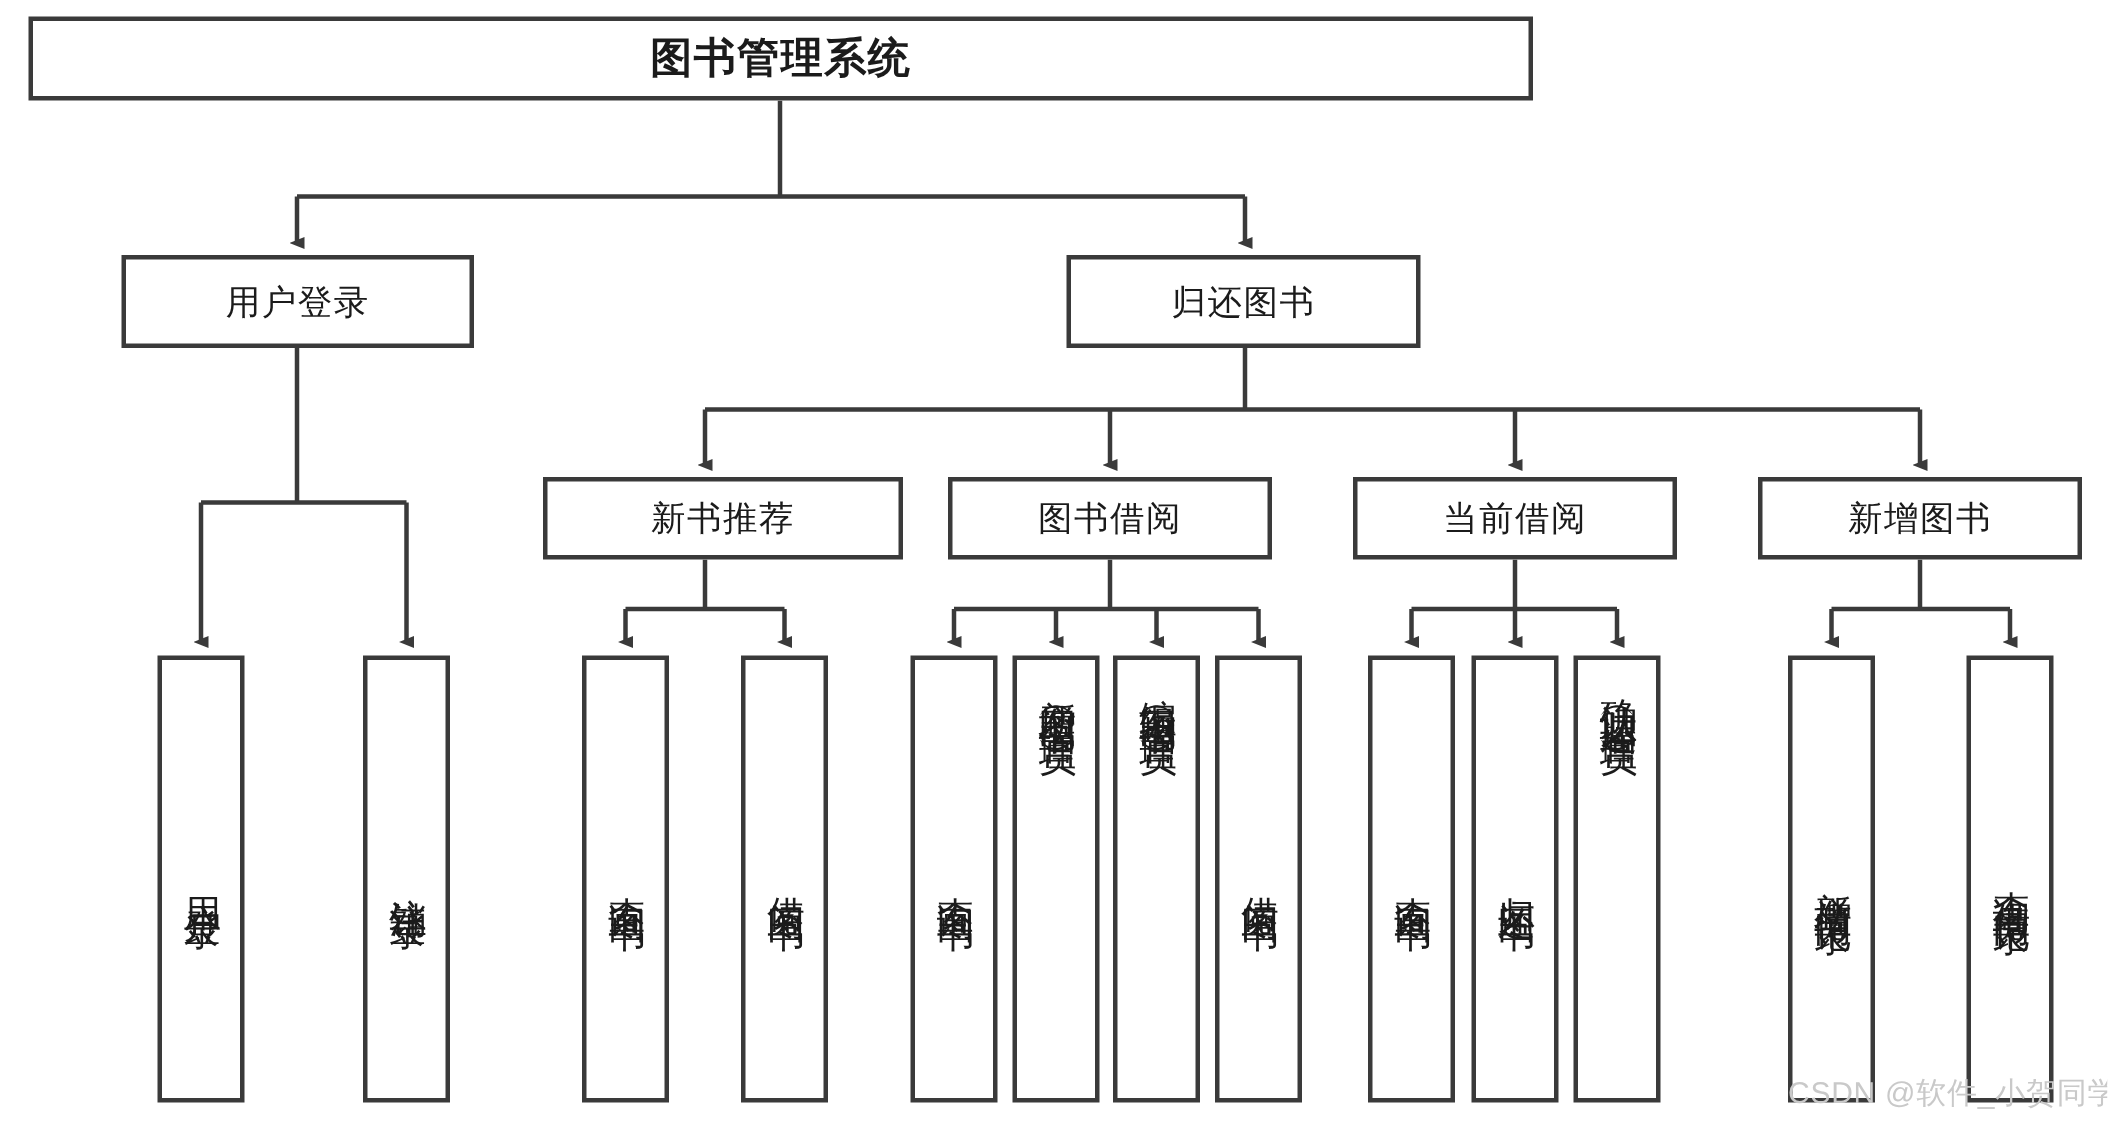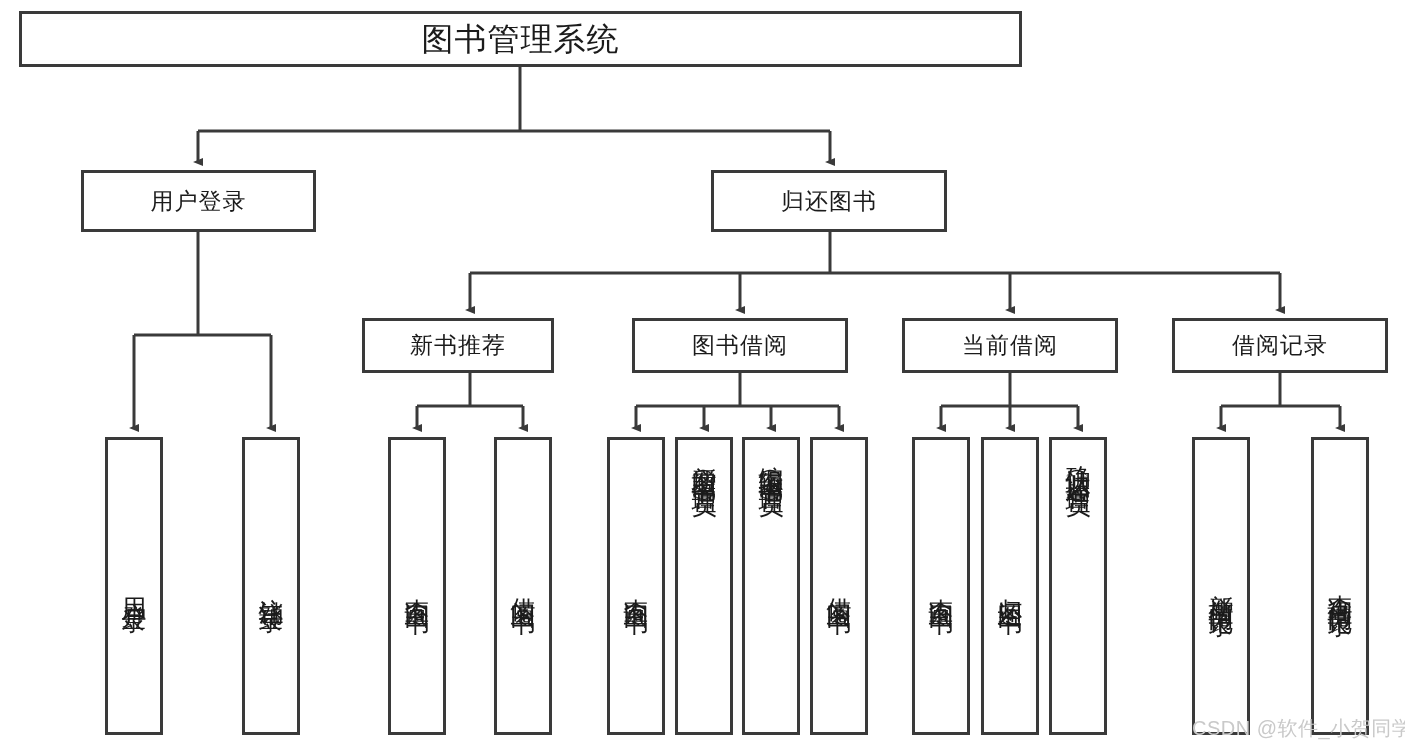--- a/index.html
+++ b/index.html
@@ -40,22 +40,23 @@
     text-align: center;
     line-height: 1.0;
     white-space: nowrap;
   }
   
   .node.h .lbl {
     font-size: 23px;
     letter-spacing: 1px;
   }
   .node.root .lbl {
-    font-size: 32px;
+    font-size: 28px;
     letter-spacing: 1px;
+    font-weight: bold;
   }
   
   .node.v {
     align-items: flex-start;
     padding-top: 6px;
   }
   .node.v .lbl {
     writing-mode: vertical-rl;
     text-orientation: upright;
     font-size: 25px;
@@ -139,34 +140,34 @@
   </div>
 
   <div class="node h" style="left:81px; top:170px; width:235px; height:62px;">
     <span class="lbl">用户登录</span>
   </div>
 
   <div class="node h" style="left:711px; top:170px; width:236px; height:62px;">
     <span class="lbl">归还图书</span>
   </div>
 
-  <div class="node h" style="left:362px; top:318px; width:192px; height:55px;">
+  <div class="node h" style="left:362px; top:318px; width:240px; height:55px;">
     <span class="lbl">新书推荐</span>
   </div>
 
   <div class="node h" style="left:632px; top:318px; width:216px; height:55px;">
     <span class="lbl">图书借阅</span>
   </div>
 
   <div class="node h" style="left:902px; top:318px; width:216px; height:55px;">
     <span class="lbl">当前借阅</span>
   </div>
 
   <div class="node h" style="left:1172px; top:318px; width:216px; height:55px;">
-    <span class="lbl">借阅记录</span>
+    <span class="lbl">新增图书</span>
   </div>
 
   <div class="node v center" style="left:105px; top:437px; width:58px; height:298px;">
     <span class="lbl">用户登录</span>
   </div>
 
   <div class="node v center" style="left:242px; top:437px; width:58px; height:298px;">
     <span class="lbl">注销登录</span>
   </div>
 

